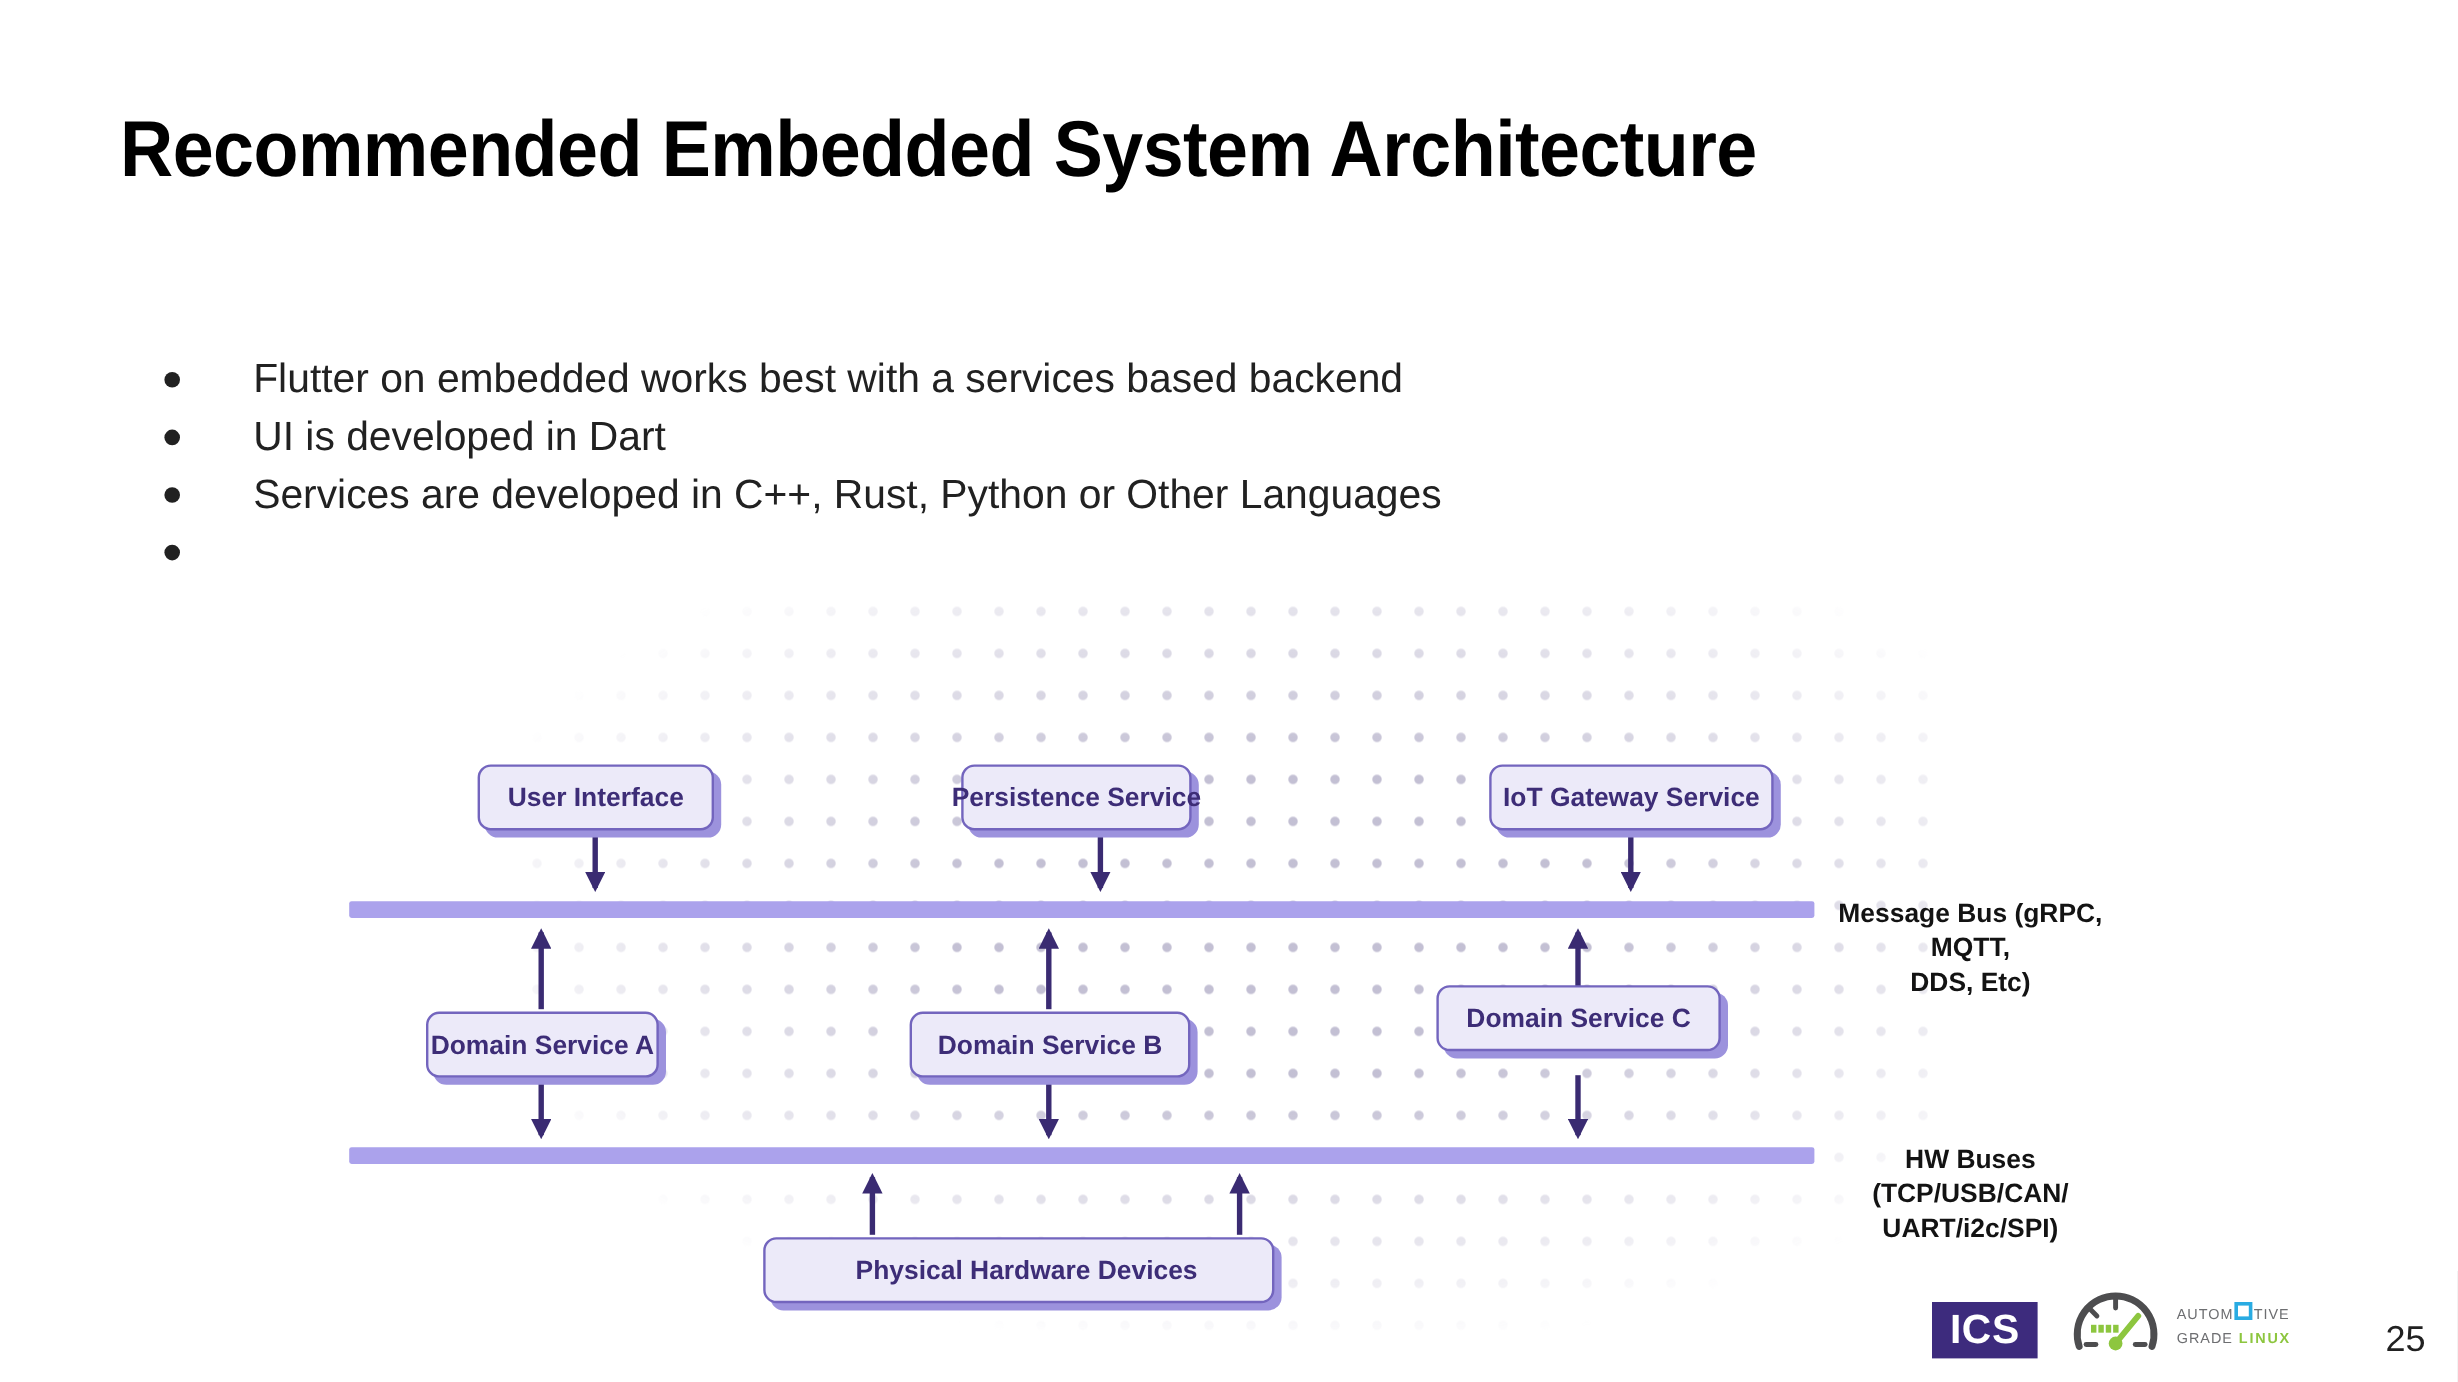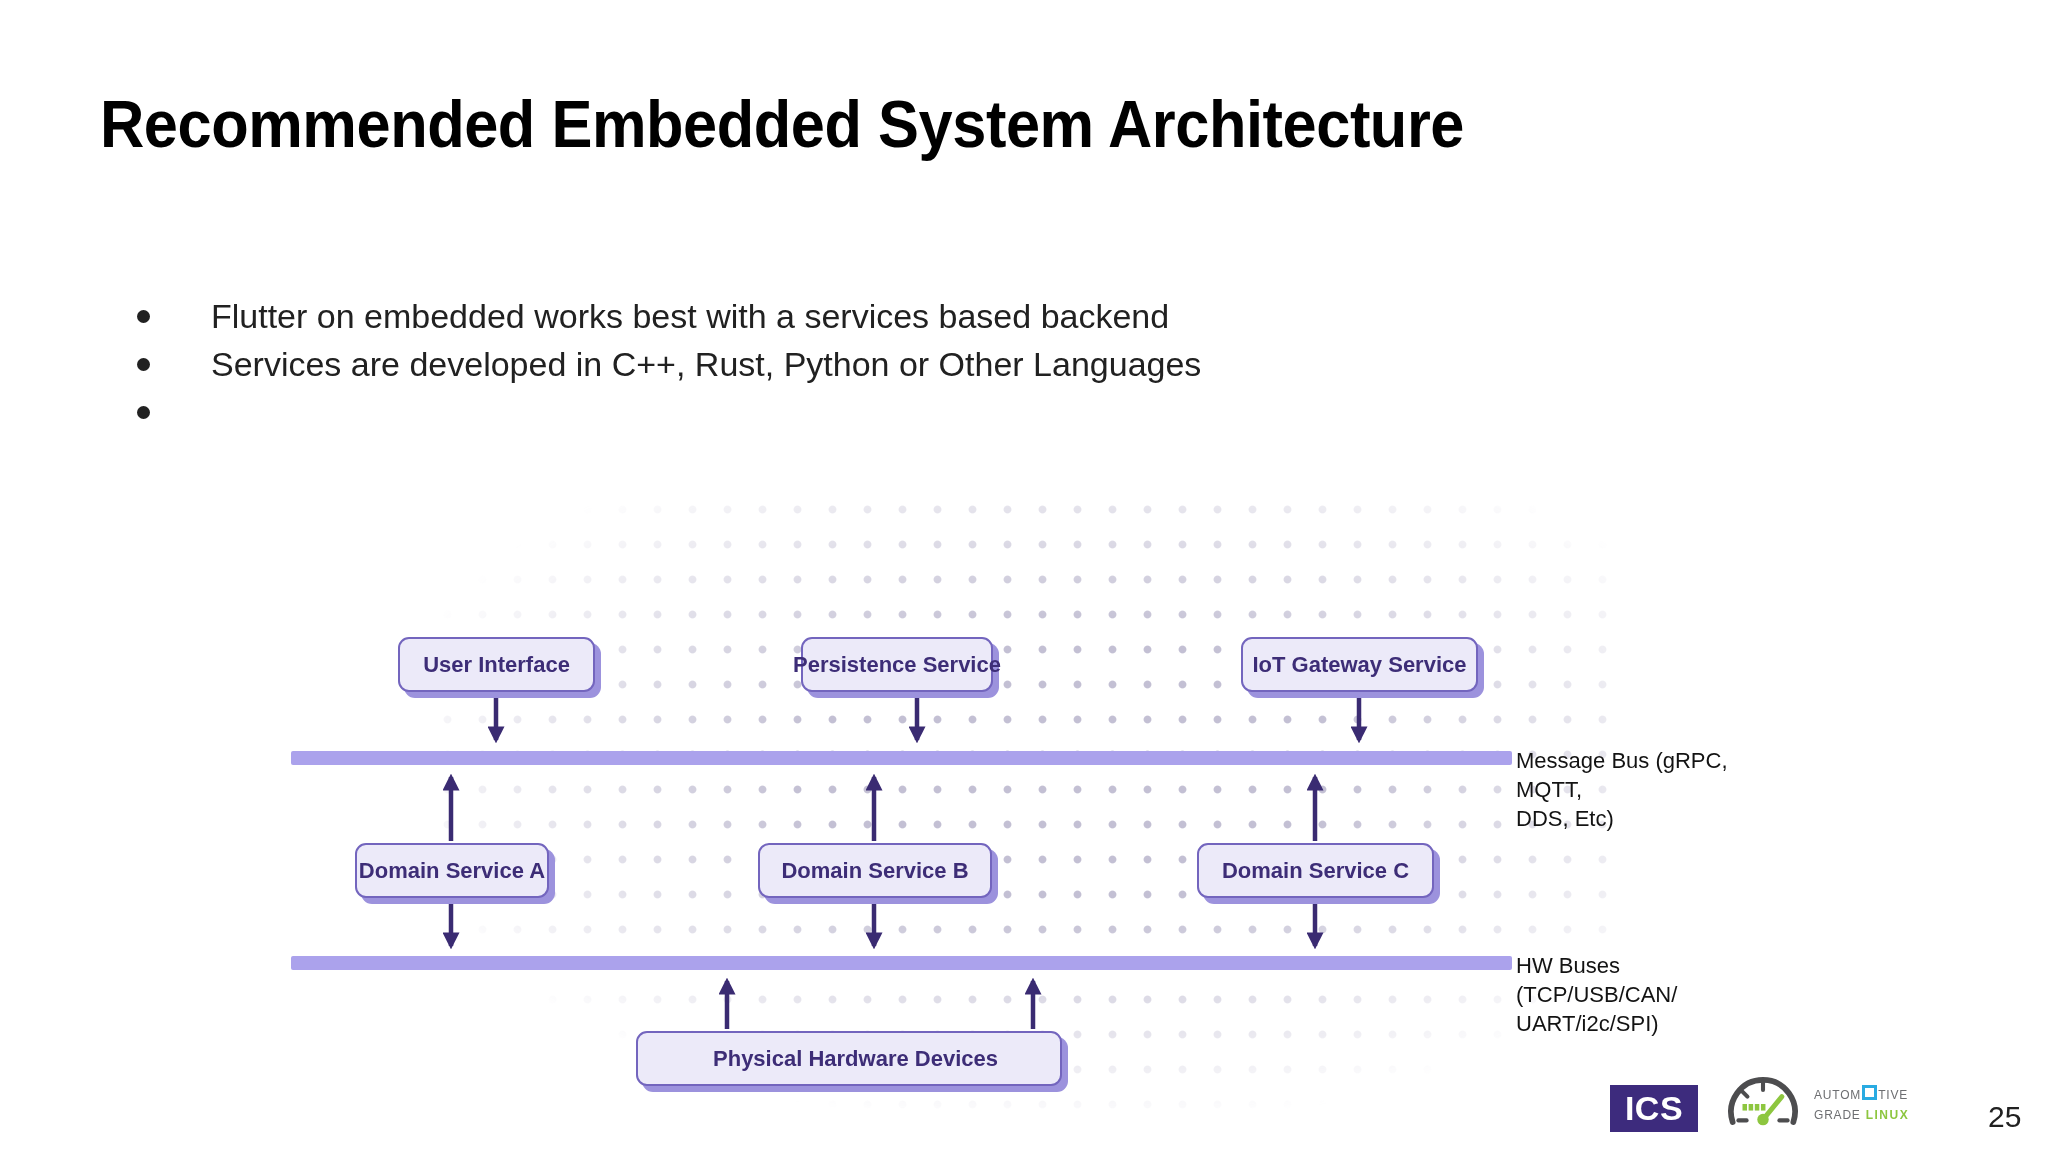--- a/index.html
+++ b/index.html
@@ -35,40 +35,40 @@
     mask-image:radial-gradient(ellipse 58% 55% at 53% 42%,#000 38%,rgba(0,0,0,.45) 72%,transparent 100%);
   }
   .bus{
     position:absolute;left:291px;width:1221px;height:14px;
     background:#aba2ec;border-radius:2px;
   }
   .bus.msg{top:751px;}
   .bus.hw{top:956px;}
   .bus-label{
     position:absolute;width:252px;left:1516px;
-    font-size:22px;font-weight:normal;color:#131313;
-    line-height:29px;
+    font-size:22px;font-weight:bold;color:#131313;
+    text-align:center;line-height:29px;
   }
   .bus-label.msg{top:746px;}
   .bus-label.hw{top:951px;}
   .dbox{
     position:absolute;height:55px;
     background:#eceaf9;
     border:2.5px solid #7365be;border-radius:11px;
     box-shadow:6px 6px 0 0 #9c92dd;
     display:flex;align-items:center;justify-content:center;
     font-size:22px;font-weight:bold;color:#3d2d77;
     box-sizing:border-box;white-space:nowrap;
   }
   .b-ui{left:398px;top:637px;width:197px;}
   .b-ps{left:801px;top:637px;width:192px;}
   .b-iot{left:1241px;top:637px;width:237px;}
   .b-dsa{left:355px;top:843px;width:194px;}
   .b-dsb{left:758px;top:843px;width:234px;}
-  .b-dsc{left:1197px;top:843px;width:237px;}
+  .b-dsc{left:1197px;top:821px;width:237px;}
   .b-phd{left:636px;top:1031px;width:426px;padding-left:13px;}
   .arrows{position:absolute;left:0;top:0;pointer-events:none;}
   
   .ics-logo{
     position:absolute;left:1610px;top:1085px;width:88px;height:47px;
     background:#3d2b7d;display:flex;align-items:center;justify-content:center;
     color:#fff;font-size:34px;font-weight:bold;letter-spacing:0.5px;
   }
   .agl{position:absolute;left:1722px;top:1070px;display:flex;align-items:center;}
   .agl-text{margin-left:10px;color:#6d6e71;font-size:12px;letter-spacing:0.8px;font-weight:500;line-height:20px;white-space:nowrap;}
@@ -84,20 +84,24 @@
 <body>
 
 <div class="slide">
 
   <div class="title">Recommended Embedded System Architecture</div>
 
   <div class="bullets">
     <div class="bullet-row">
       <span class="bullet-dot"></span>
       <span class="bullet-text">Flutter on embedded works best with a services based backend</span>
+    </div>
+    <div class="bullet-row">
+      <span class="bullet-dot"></span>
+      <span class="bullet-text">UI is developed in Dart</span>
     </div>
     <div class="bullet-row">
       <span class="bullet-dot"></span>
       <span class="bullet-text">Services are developed in C++, Rust, Python or Other Languages</span>
     </div>
     <div class="bullet-row">
       <span class="bullet-dot"></span>
     </div>
   </div>
 

